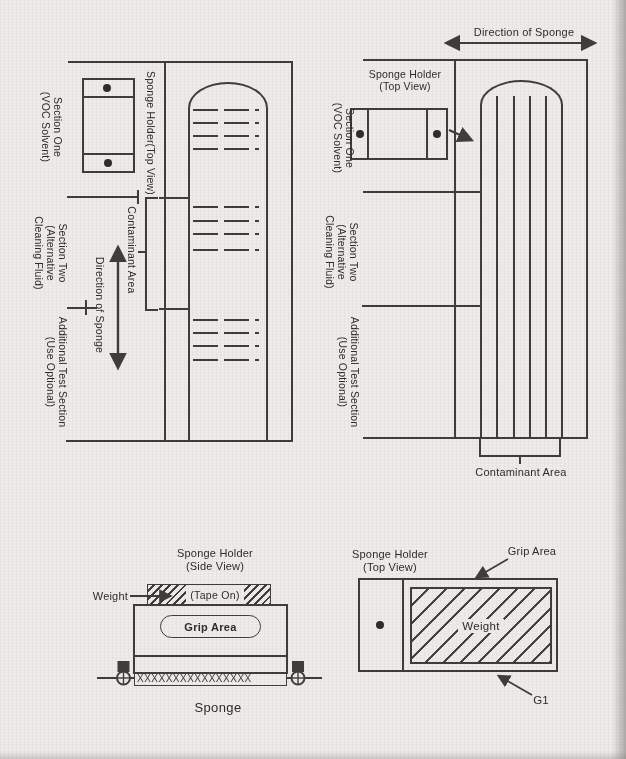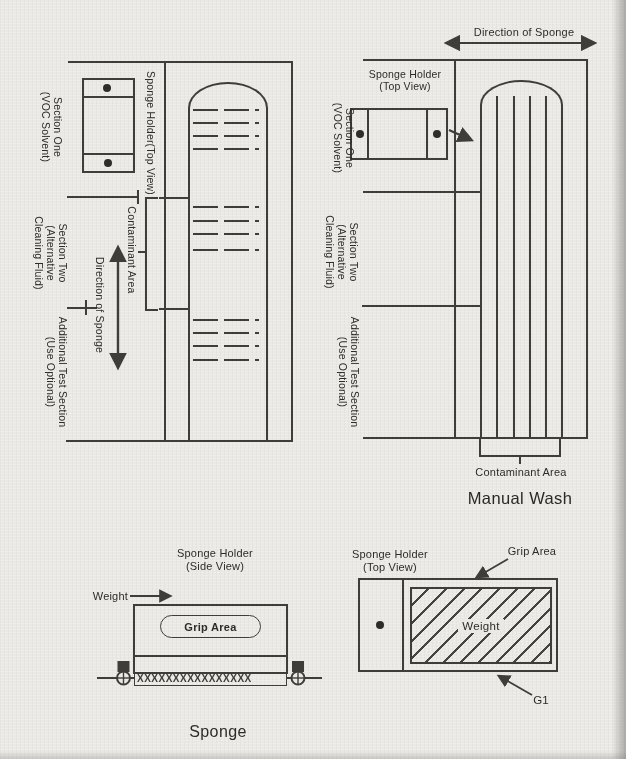--- a/index.html
+++ b/index.html
@@ -107,39 +107,43 @@
 
     <div class="lbl rot" style="left:344px;top:138px">Section One
 (VOC Solvent)</div>
     <div class="lbl rot" style="left:342px;top:252px">Section Two
 (Alternative
 Cleaning Fluid)</div>
     <div class="lbl rot" style="left:349px;top:372px">Additional Test Section
 (Use Optional)</div>
 
     <div class="lbl ctr" style="left:521px;top:472px;font-size:11px">Contaminant Area</div>
-    <div class="cap" style="left:520px;top:498px;font-size:16.5px">Manual Wash</div>
   </div>
 
   <div class="abs" style="left:0;top:0;width:626px;height:759px">
     <div class="lbl ctr" style="left:215px;top:560px;font-size:11px">Sponge Holder
 (Side View)</div>
 
+    <div class="box" style="left:147px;top:584px;width:124px;height:21px;border-width:1.5px;display:flex;align-items:stretch">
+      <div class="hatch-dense" style="width:38px"></div>
+      <div style="flex:1;font-size:10.5px;display:flex;align-items:center;justify-content:center;letter-spacing:.3px">(Tape On)</div>
+      <div class="hatch-dense" style="width:26px"></div>
+    </div>
     <div class="lbl" style="left:84px;top:590px;width:44px;text-align:right;font-size:11px">Weight</div>
 
     <div class="box" style="left:133px;top:604px;width:155px;height:53px"></div>
     <div class="box" style="left:160px;top:615px;width:101px;height:23px;border-width:1.5px;border-radius:12px;display:flex;align-items:center;justify-content:center">
       <span style="font-size:11px;font-weight:700;letter-spacing:.3px">Grip Area</span>
     </div>
     <div class="box" style="left:133px;top:655px;width:155px;height:19px;border-top:none"></div>
     <div class="box" style="left:134px;top:672px;width:153px;height:14px;border-width:1.5px;overflow:hidden">
-      <span style="font-size:10px;font-weight:700;letter-spacing:.5px;line-height:11px;display:block;padding-left:2px;color:#3f3d3a">XXXXXXXXXXXXXXXX</span>
-    </div>
-
-    <div class="lbl ctr" style="left:218px;top:732px;font-size:16px;letter-spacing:.4px">Sponge</div>
+      <span style="font-size:10px;font-weight:400;letter-spacing:.5px;line-height:11px;display:block;padding-left:2px;color:#3f3d3a">XXXXXXXXXXXXXXXX</span>
+    </div>
+
+    <div class="lbl ctr" style="left:218px;top:708px;font-size:13px;letter-spacing:.4px">Sponge</div>
   </div>
 
   <div class="abs" style="left:0;top:0;width:626px;height:759px">
     <div class="lbl ctr" style="left:390px;top:561px;font-size:11px">Sponge Holder
 (Top View)</div>
     <div class="lbl ctr" style="left:532px;top:551px;font-size:11px">Grip Area</div>
 
     <div class="box" style="left:358px;top:578px;width:200px;height:94px"></div>
     <div class="v" style="left:402px;top:578px;height:94px"></div>
     <div class="dot" style="left:376px;top:621px"></div>

